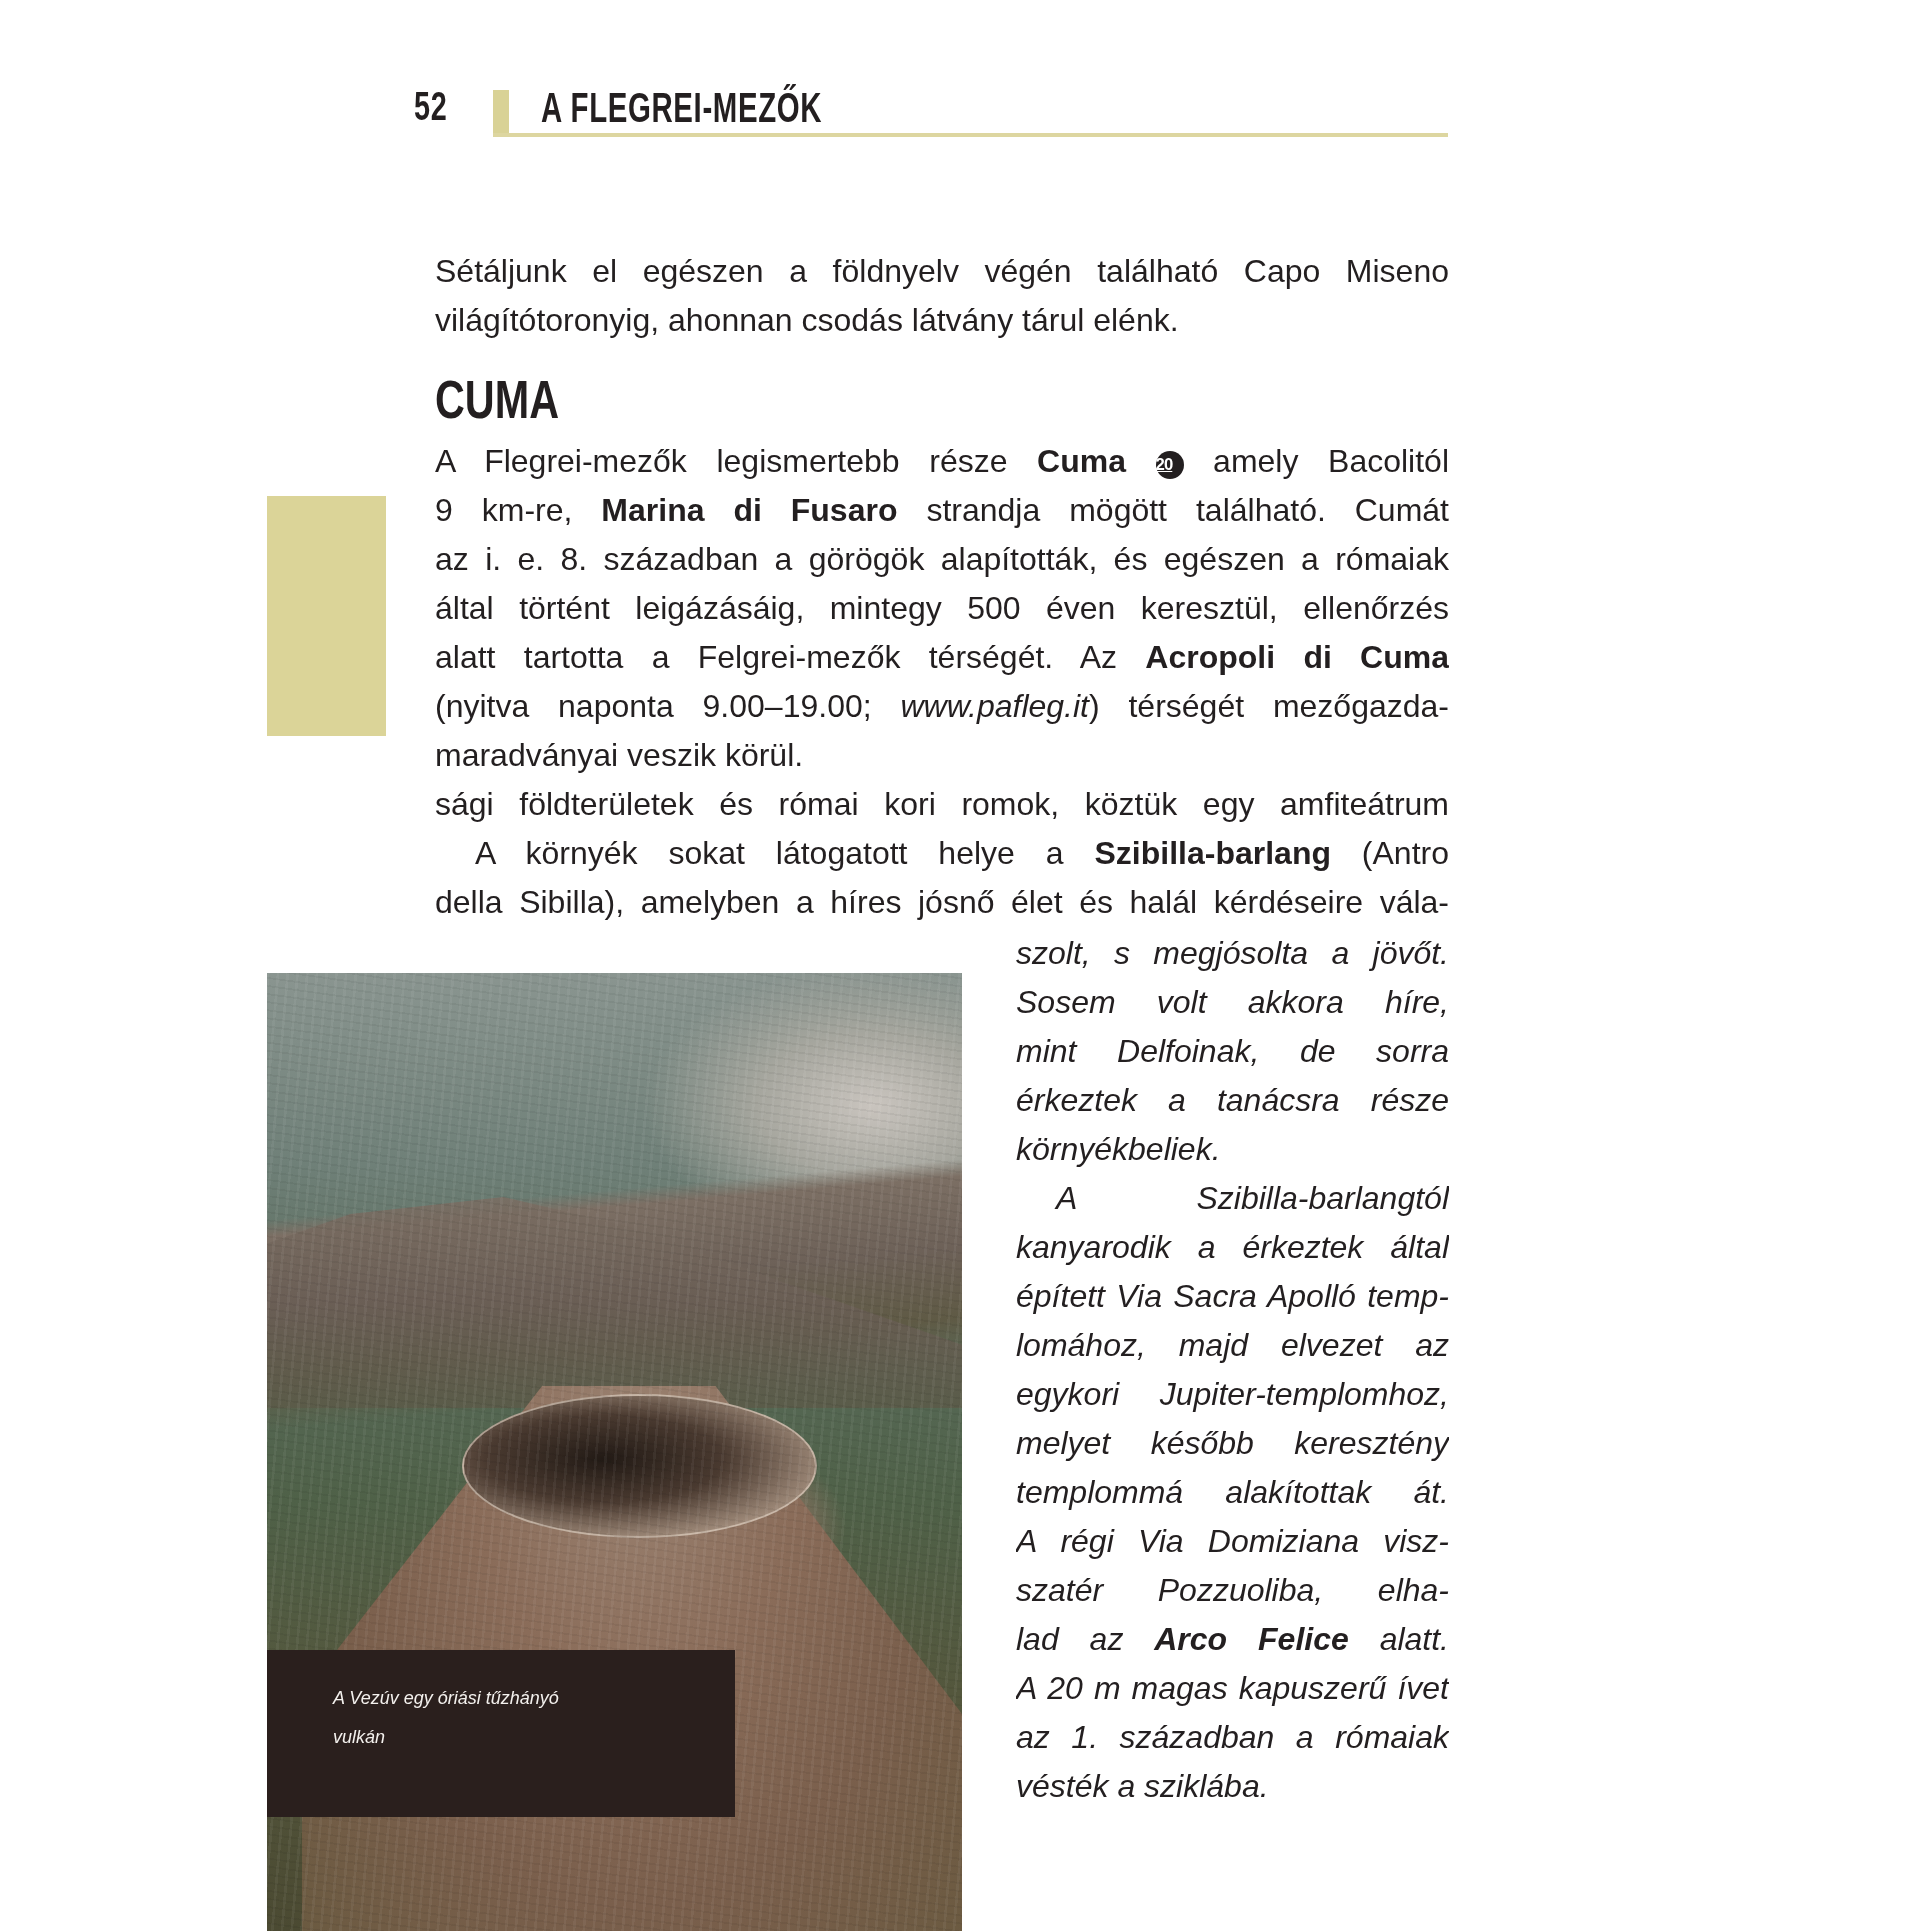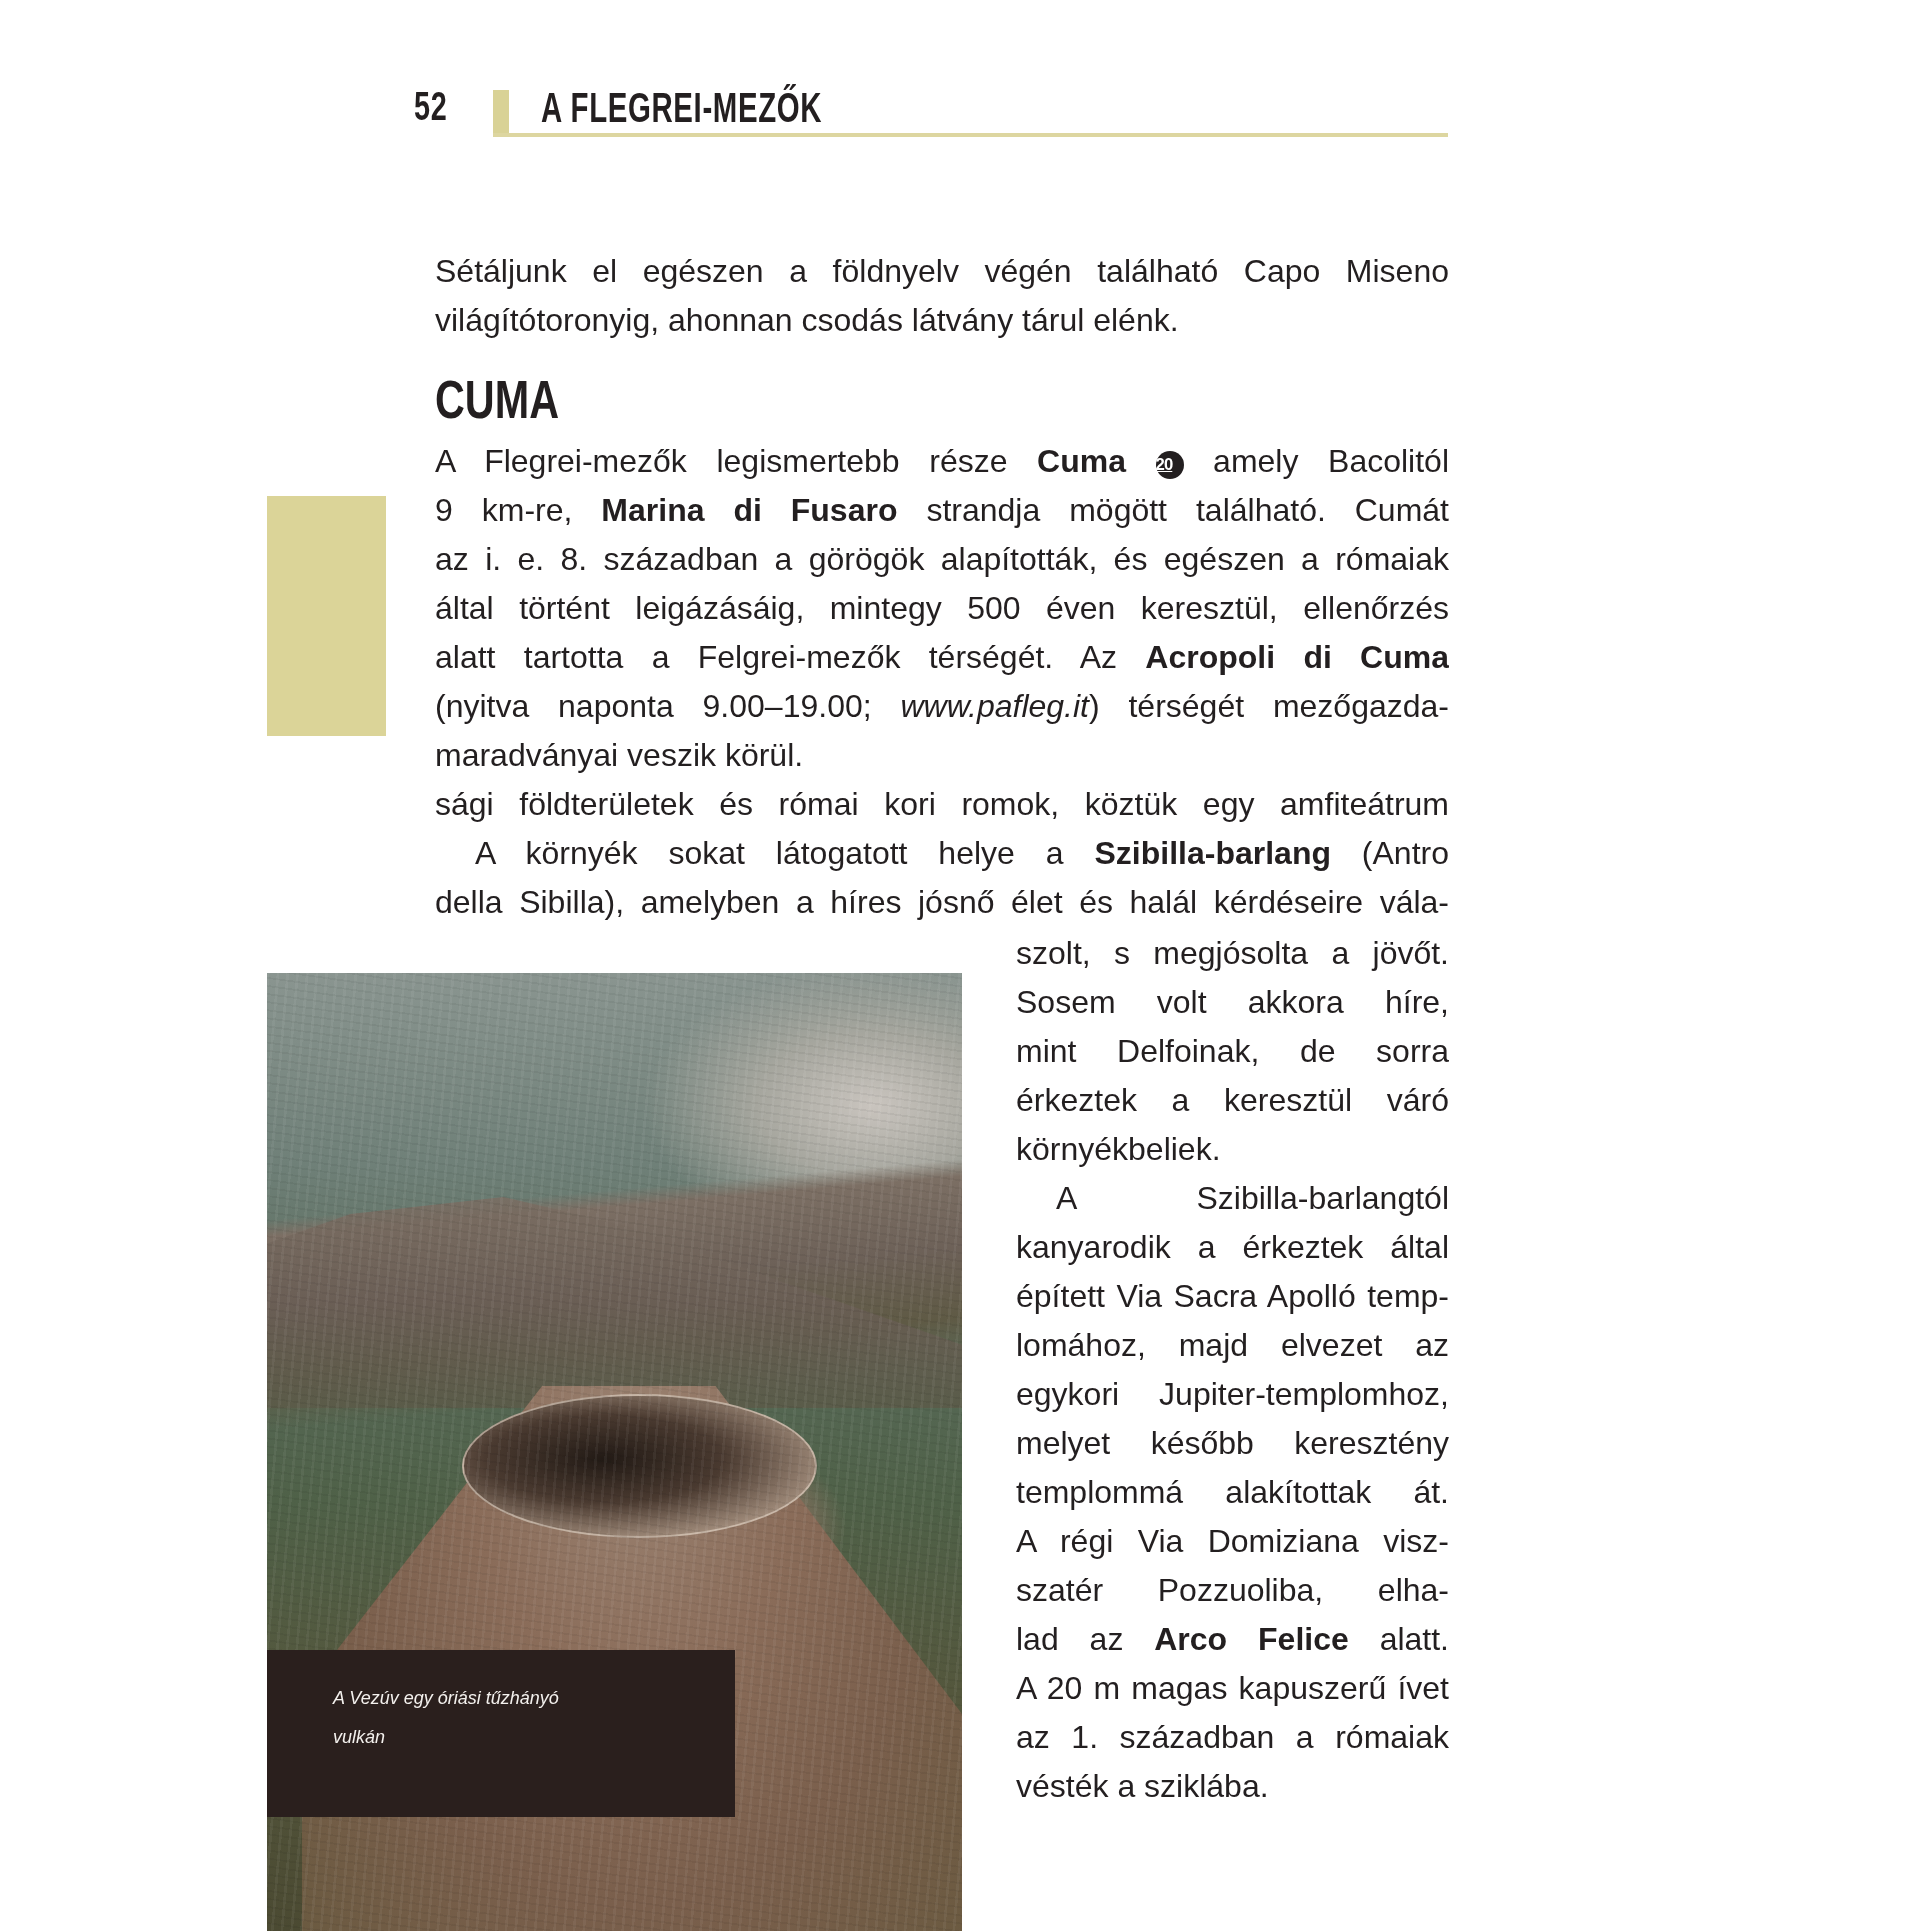--- a/index.html
+++ b/index.html
@@ -138,25 +138,25 @@
   <div class="crater"></div>
   <div class="texture"></div>
 </div>
 <div class="caption-box">
   <div class="caption-text">
     <span>A Vezúv egy óriási tűzhányó</span>
     <span>vulkán</span>
   </div>
 </div>
 
-<div class="narrow-col" style="top:929px;">
+<div class="narrow-col" style="top:929px;font-style:italic;">
   <span class="line">szolt, s megjósolta a jövőt.</span>
   <span class="line">Sosem volt akkora híre,</span>
   <span class="line">mint Delfoinak, de sorra</span>
-  <span class="line">érkeztek a keresztül váró</span>
+  <span class="line">érkeztek a tanácsra része</span>
   <span class="line last">környékbeliek.</span>
   <span class="line indent">A Szibilla-barlangtól</span>
   <span class="line">kanyarodik a érkeztek által</span>
   <span class="line">épített Via Sacra Apolló temp-</span>
   <span class="line">lomához, majd elvezet az</span>
   <span class="line">egykori Jupiter-templomhoz,</span>
   <span class="line">melyet később keresztény</span>
   <span class="line">templommá alakítottak át.</span>
   <span class="line">A régi Via Domiziana visz-</span>
   <span class="line">szatér Pozzuoliba, elha-</span>

